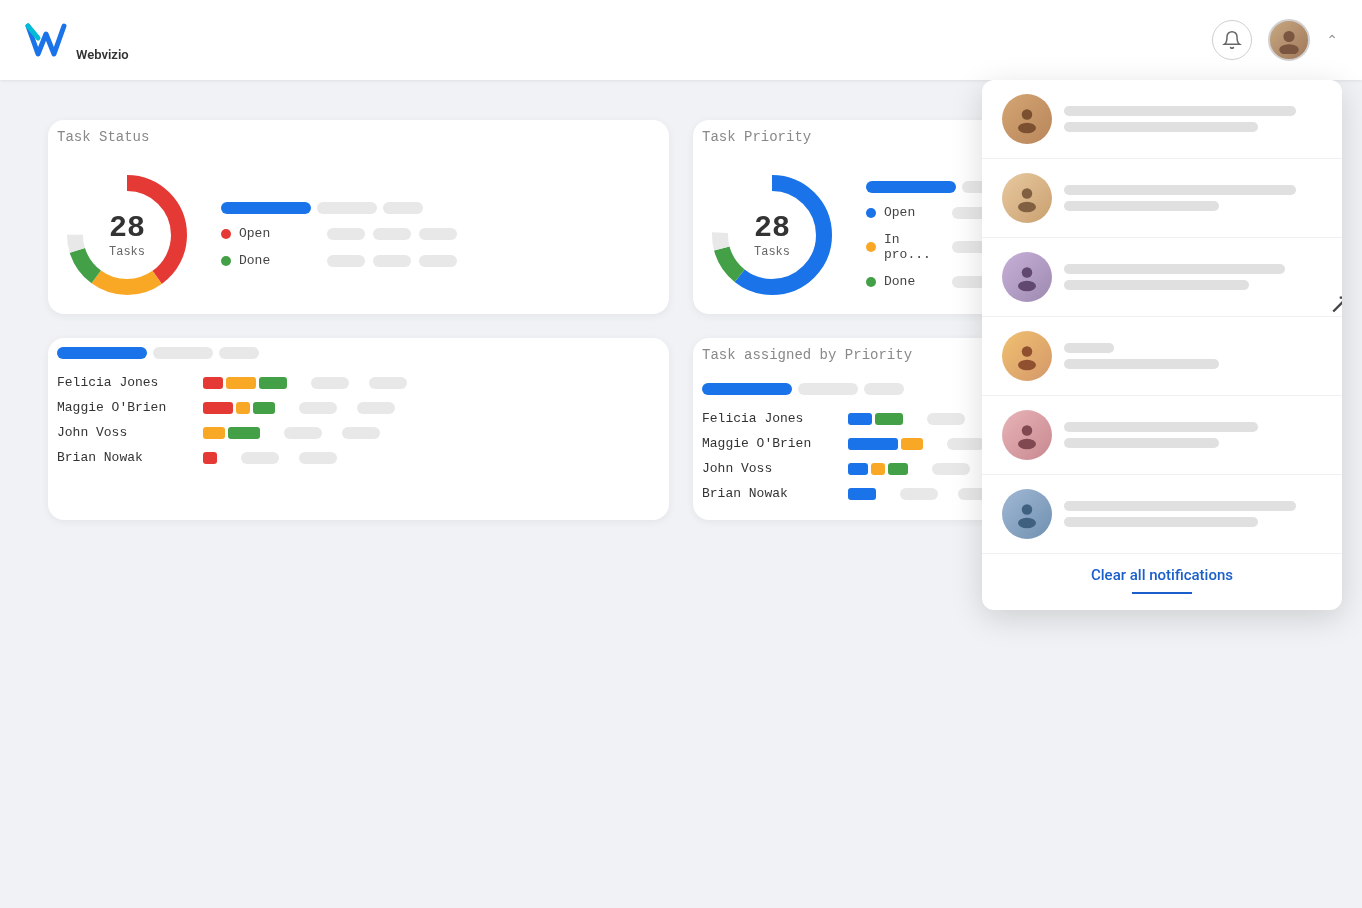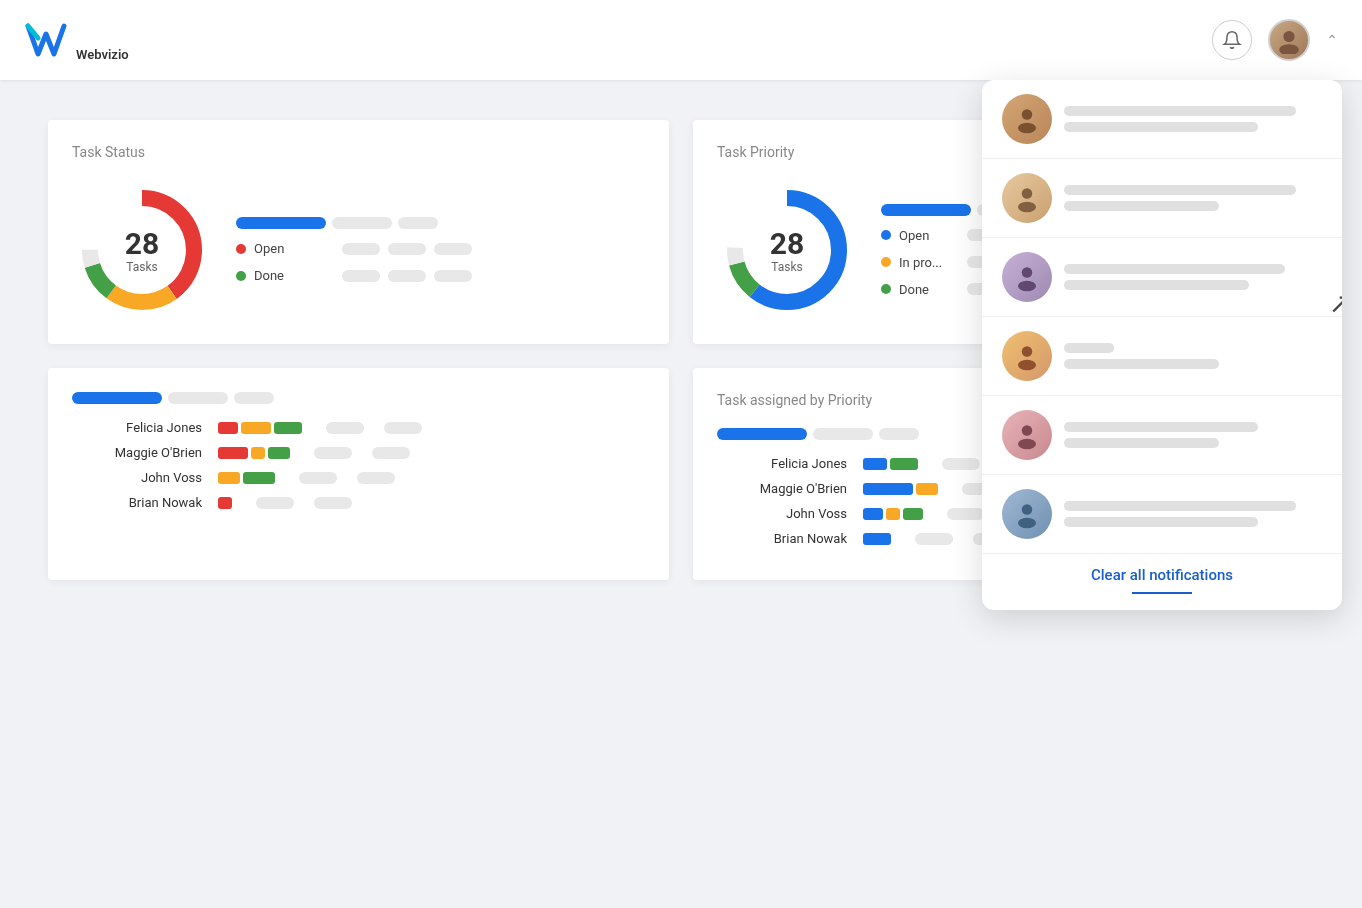--- a/index.html
+++ b/index.html
@@ -86,23 +86,24 @@
     }
 
     
     .cards-grid {
       display: grid;
       grid-template-columns: 1fr 1fr;
       gap: 24px;
     }
     .card {
       background: #fff;
-      border-radius: 4px;
-      padding: 24px;
+      border-radius: 16px;
+      padding: 9px;
       box-shadow: 0 2px 8px rgba(0,0,0,0.06);
+      font-family: Liberation Mono, monospace;
     }
     .card-title {
       font-size: 14px;
       color: #888;
       margin-bottom: 20px;
       font-weight: 400;
     }
 
     
     .chart-area {
@@ -153,21 +154,20 @@
       border-radius: 6px;
       background: #e8e8e8;
     }
 
     
     .person-row {
       display: flex;
       align-items: center;
       gap: 16px;
       margin-bottom: 10px;
-      text-align: right;
     }
     .person-name {
       font-size: 13px;
       color: #333;
       width: 130px;
       flex-shrink: 0;
     }
     .stacked-bars {
       display: flex;
       gap: 3px;

